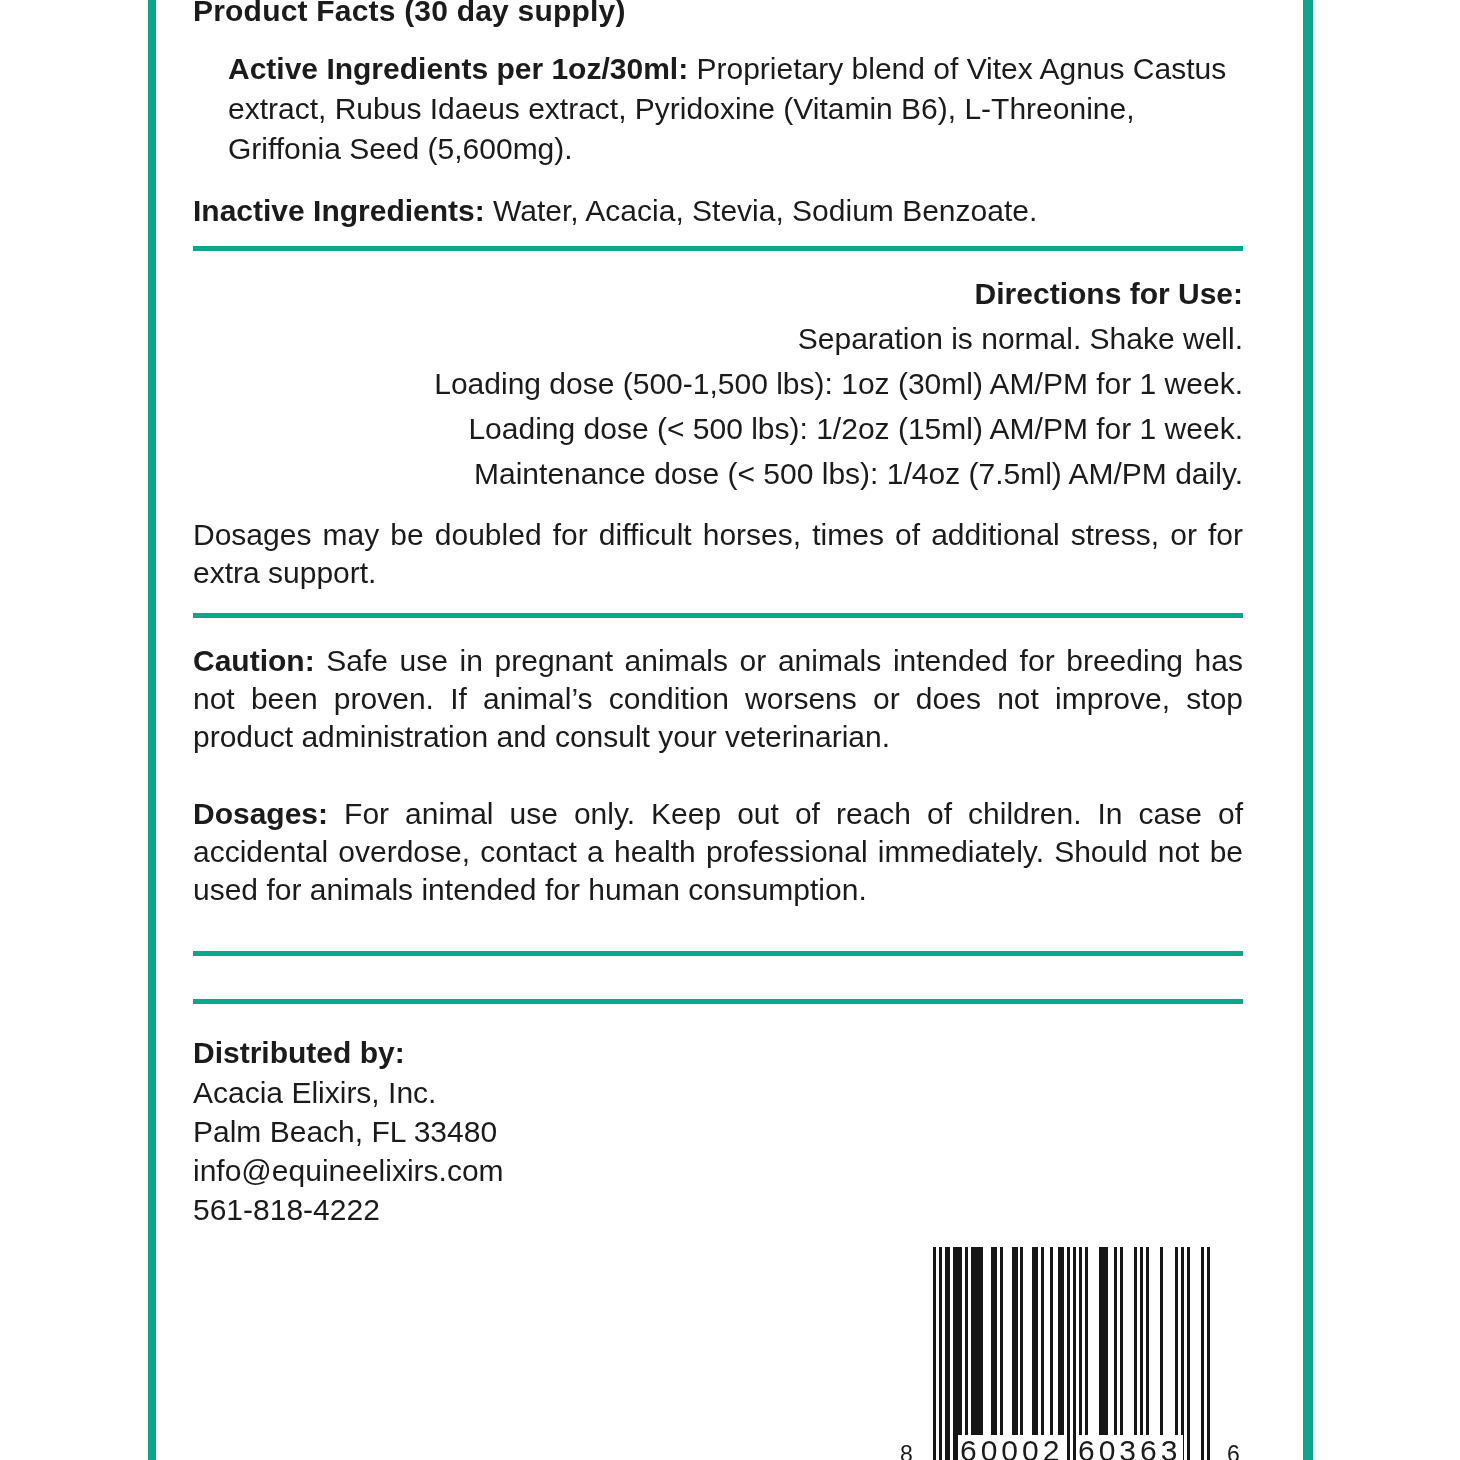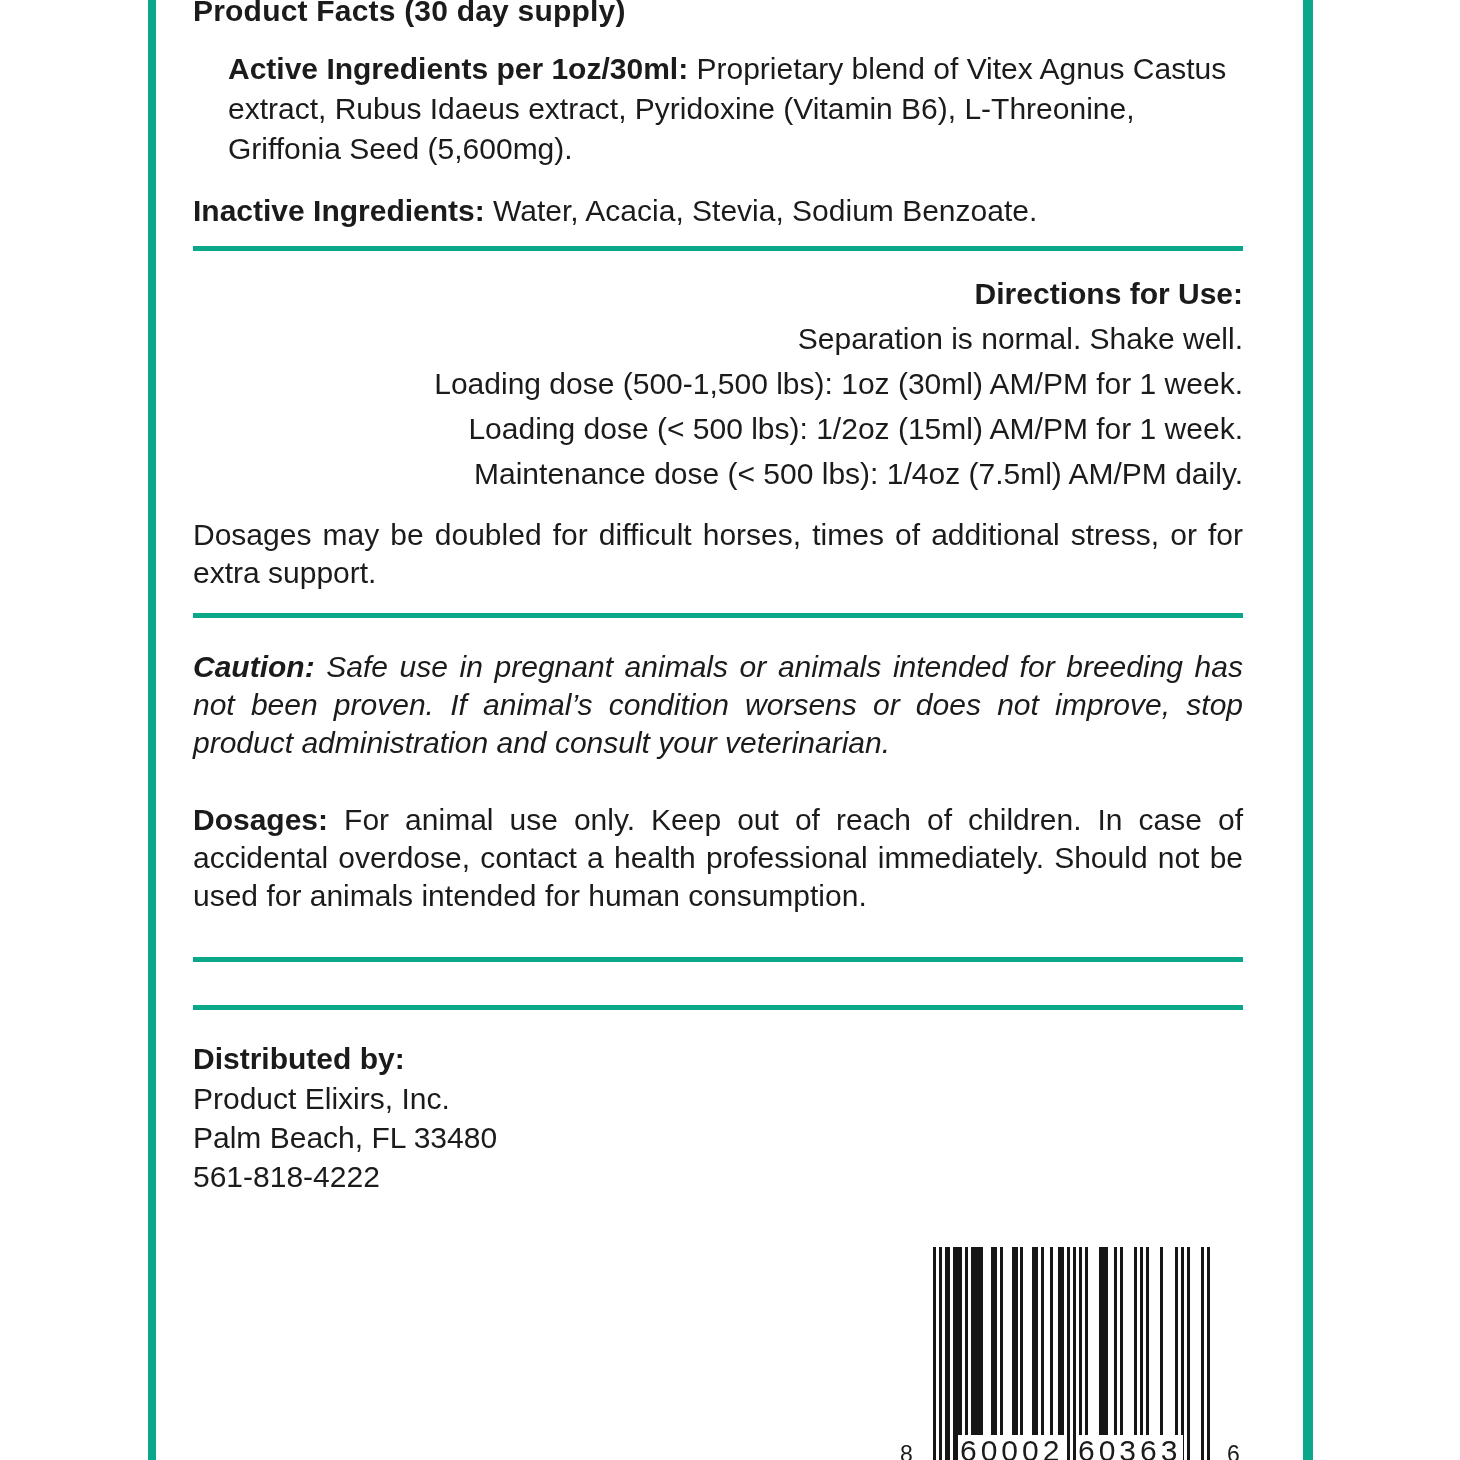--- a/index.html
+++ b/index.html
@@ -32,21 +32,21 @@
   .divider-1 { margin-top: 15px; }
   .divider-2 { margin-top: 21px; }
   .divider-3 { margin-top: 42px; }
   .divider-4 { margin-top: 43px; }
 
   .directions-block { margin-top: 20px; line-height: 45px; text-align: right; }
   .p-dosage   { margin-top: 20px; line-height: 38px; }
 
   .jus { text-align: justify; }
 
-  .p-caution   { margin-top: 30px; line-height: 38px; font-style: italic; }
+  .p-caution   { margin-top: 24px; line-height: 38px; }
   .p-warnings  { margin-top: 39px; line-height: 38px; }
   .p-liability { margin-top: 25px; line-height: 38px; }
 
   .dist-heading { margin-top: 29px; font-weight: 700; line-height: 40px; }
   .addr-block   { line-height: 39px; }
 
   
   .barcode { position: absolute; left: 895px; top: 1247px; width: 370px; height: 213px; }
   .bars { position: absolute; left: 38px; top: 0; width: 277px; height: 213px; }
   .bar { position: absolute; top: 0; height: 197px; background: #161616; }
@@ -110,22 +110,23 @@
       <span>For animal use only.  Keep out of reach of children.  In case of accidental overdose, contact a health professional immediate­ly. Should not be used for animals intended for human consumption.</span>
     </p>
 
     <div class="divider divider-3 accent" style="background: rgb(10, 167, 139);"></div>
 
 
     <div class="divider divider-4 accent" style="background: rgb(10, 167, 139);"></div>
 
     <div class="dist-heading">Distributed by:</div>
     <div class="addr-block">
-      <div>Product Elixirs, Inc.</div>
+      <div>Acacia Elixirs, Inc.</div>
       <div>Palm Beach, FL 33480</div>
+      <div>info@equineelixirs.com</div>
       <div>561-818-4222</div>
     </div>
 
   </div>
 
   <div class="barcode">
     <div class="bars">
         <div class="bar tall" style="left: 0px; width: 2.92px;"></div>
         <div class="bar tall" style="left: 5.83px; width: 2.92px;"></div>
         <div class="bar tall" style="left: 11.66px; width: 5.83px;"></div>

